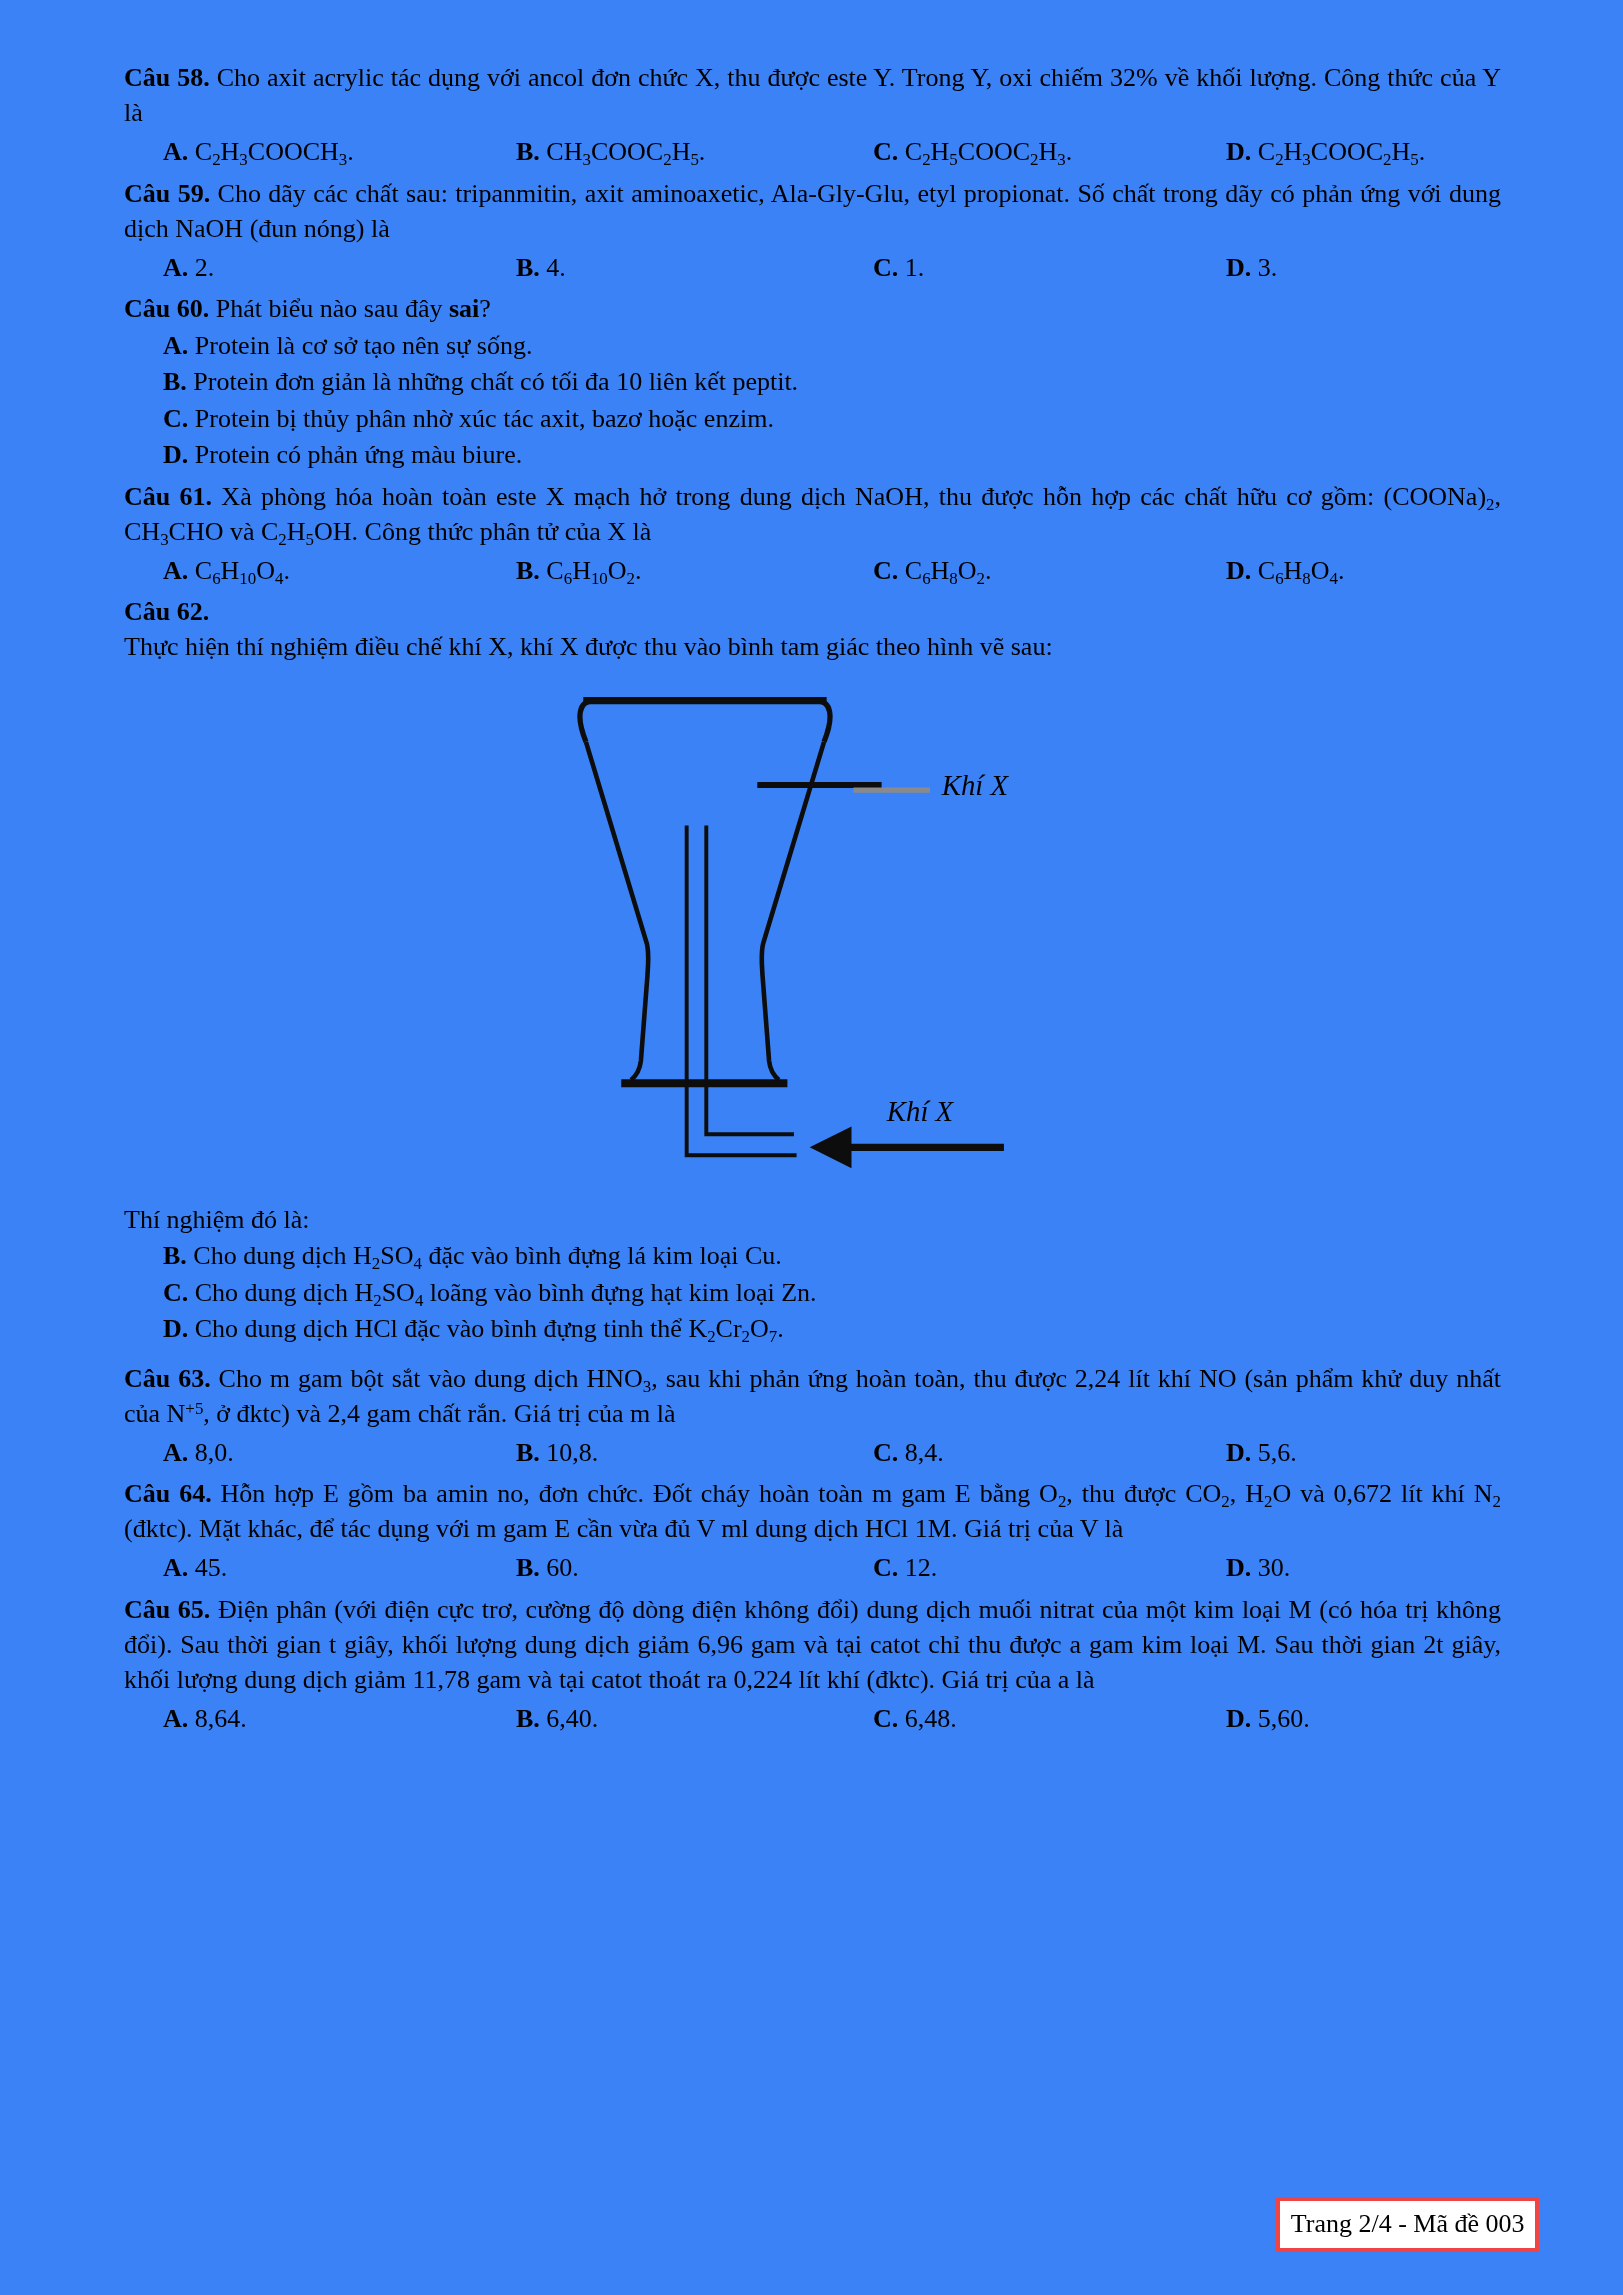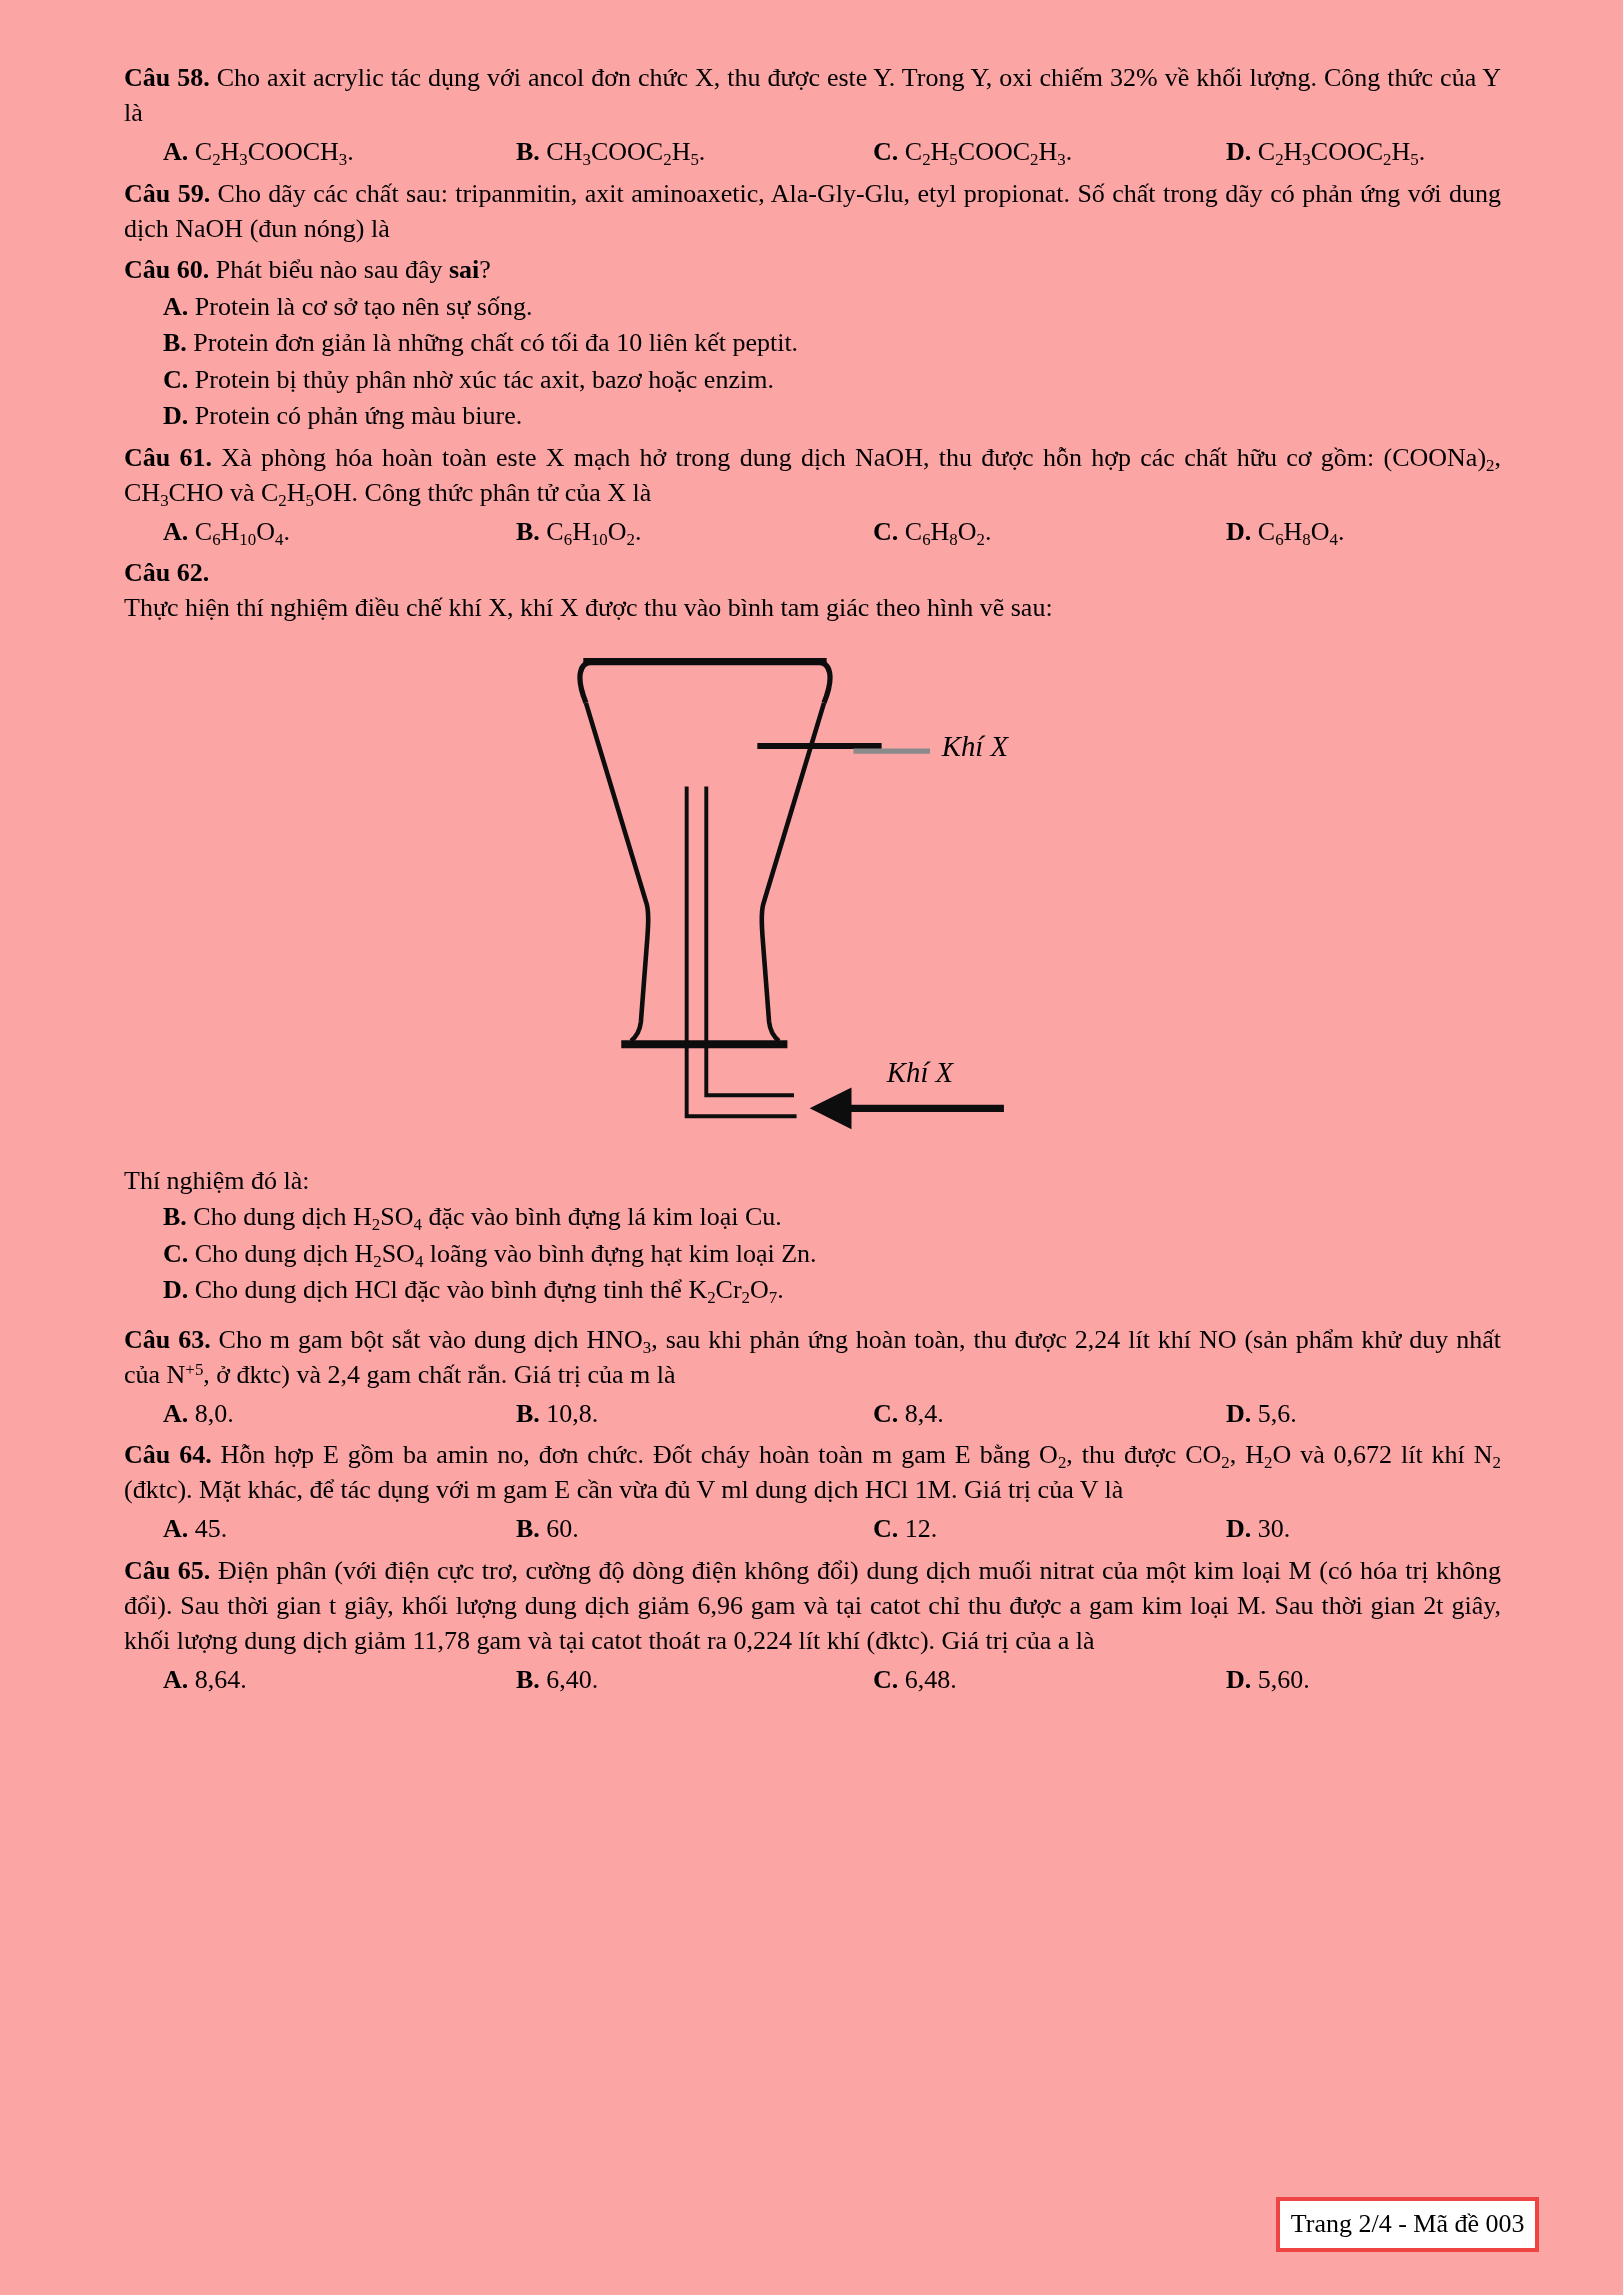--- a/index.html
+++ b/index.html
@@ -2,21 +2,21 @@
 <html style="font-size:10.5px"><head>
 <meta charset="utf-8">
 <style>
   * { box-sizing: border-box; }
   html, body { margin: 0; padding: 0; background: #e8e8e8; }
   .page {
     position: relative;
     width: 1623px;
     height: 2295px;
     margin: 0 auto;
-    background: #fca5a5;
+    background: #3b82f6;
     color: #000;
     font-family: "Liberation Serif", "DejaVu Serif", serif;
     font-size: 26px;
     line-height: 1.35;
     padding: 60px 122px 0 124px;
     overflow: hidden;
   }
   .q { margin: 0 0 6.5px 0; }
   .q-text { margin: 0; text-align: justify; }
   .q-label { font-weight: bold; }
@@ -67,20 +67,26 @@
     <div class="opts-row">
       <span class="opt"><b class="opt-label">A.</b> <span class="opt-text">C<sub>2</sub>H<sub>3</sub>COOCH<sub>3</sub>.</span></span>
       <span class="opt"><b class="opt-label">B.</b> <span class="opt-text">CH<sub>3</sub>COOC<sub>2</sub>H<sub>5</sub>.</span></span>
       <span class="opt"><b class="opt-label">C.</b> <span class="opt-text">C<sub>2</sub>H<sub>5</sub>COOC<sub>2</sub>H<sub>3</sub>.</span></span>
       <span class="opt"><b class="opt-label">D.</b> <span class="opt-text">C<sub>2</sub>H<sub>3</sub>COOC<sub>2</sub>H<sub>5</sub>.</span></span>
     </div>
   </div>
 
   <div class="q">
     <p class="q-text"><b class="q-label">Câu 59.</b> <span>Cho dãy các chất sau: tripanmitin, axit aminoaxetic, Ala-Gly-Glu, etyl propionat. Số chất trong dãy có phản ứng với dung dịch NaOH (đun nóng) là</span></p>
+    <div class="opts-row">
+      <span class="opt"><b class="opt-label">A.</b> <span class="opt-text">2.</span></span>
+      <span class="opt"><b class="opt-label">B.</b> <span class="opt-text">4.</span></span>
+      <span class="opt"><b class="opt-label">C.</b> <span class="opt-text">1.</span></span>
+      <span class="opt"><b class="opt-label">D.</b> <span class="opt-text">3.</span></span>
+    </div>
   </div>
 
   <div class="q">
     <p class="q-text"><b class="q-label">Câu 60.</b> <span>Phát biểu nào sau đây <b>sai</b>?</span></p>
     <div class="opts-col">
       <span class="opt"><b class="opt-label">A.</b> <span class="opt-text">Protein là cơ sở tạo nên sự sống.</span></span>
       <span class="opt"><b class="opt-label">B.</b> <span class="opt-text">Protein đơn giản là những chất có tối đa 10 liên kết peptit.</span></span>
       <span class="opt"><b class="opt-label">C.</b> <span class="opt-text">Protein bị thủy phân nhờ xúc tác axit, bazơ hoặc enzim.</span></span>
       <span class="opt"><b class="opt-label">D.</b> <span class="opt-text">Protein có phản ứng màu biure.</span></span>
     </div>

